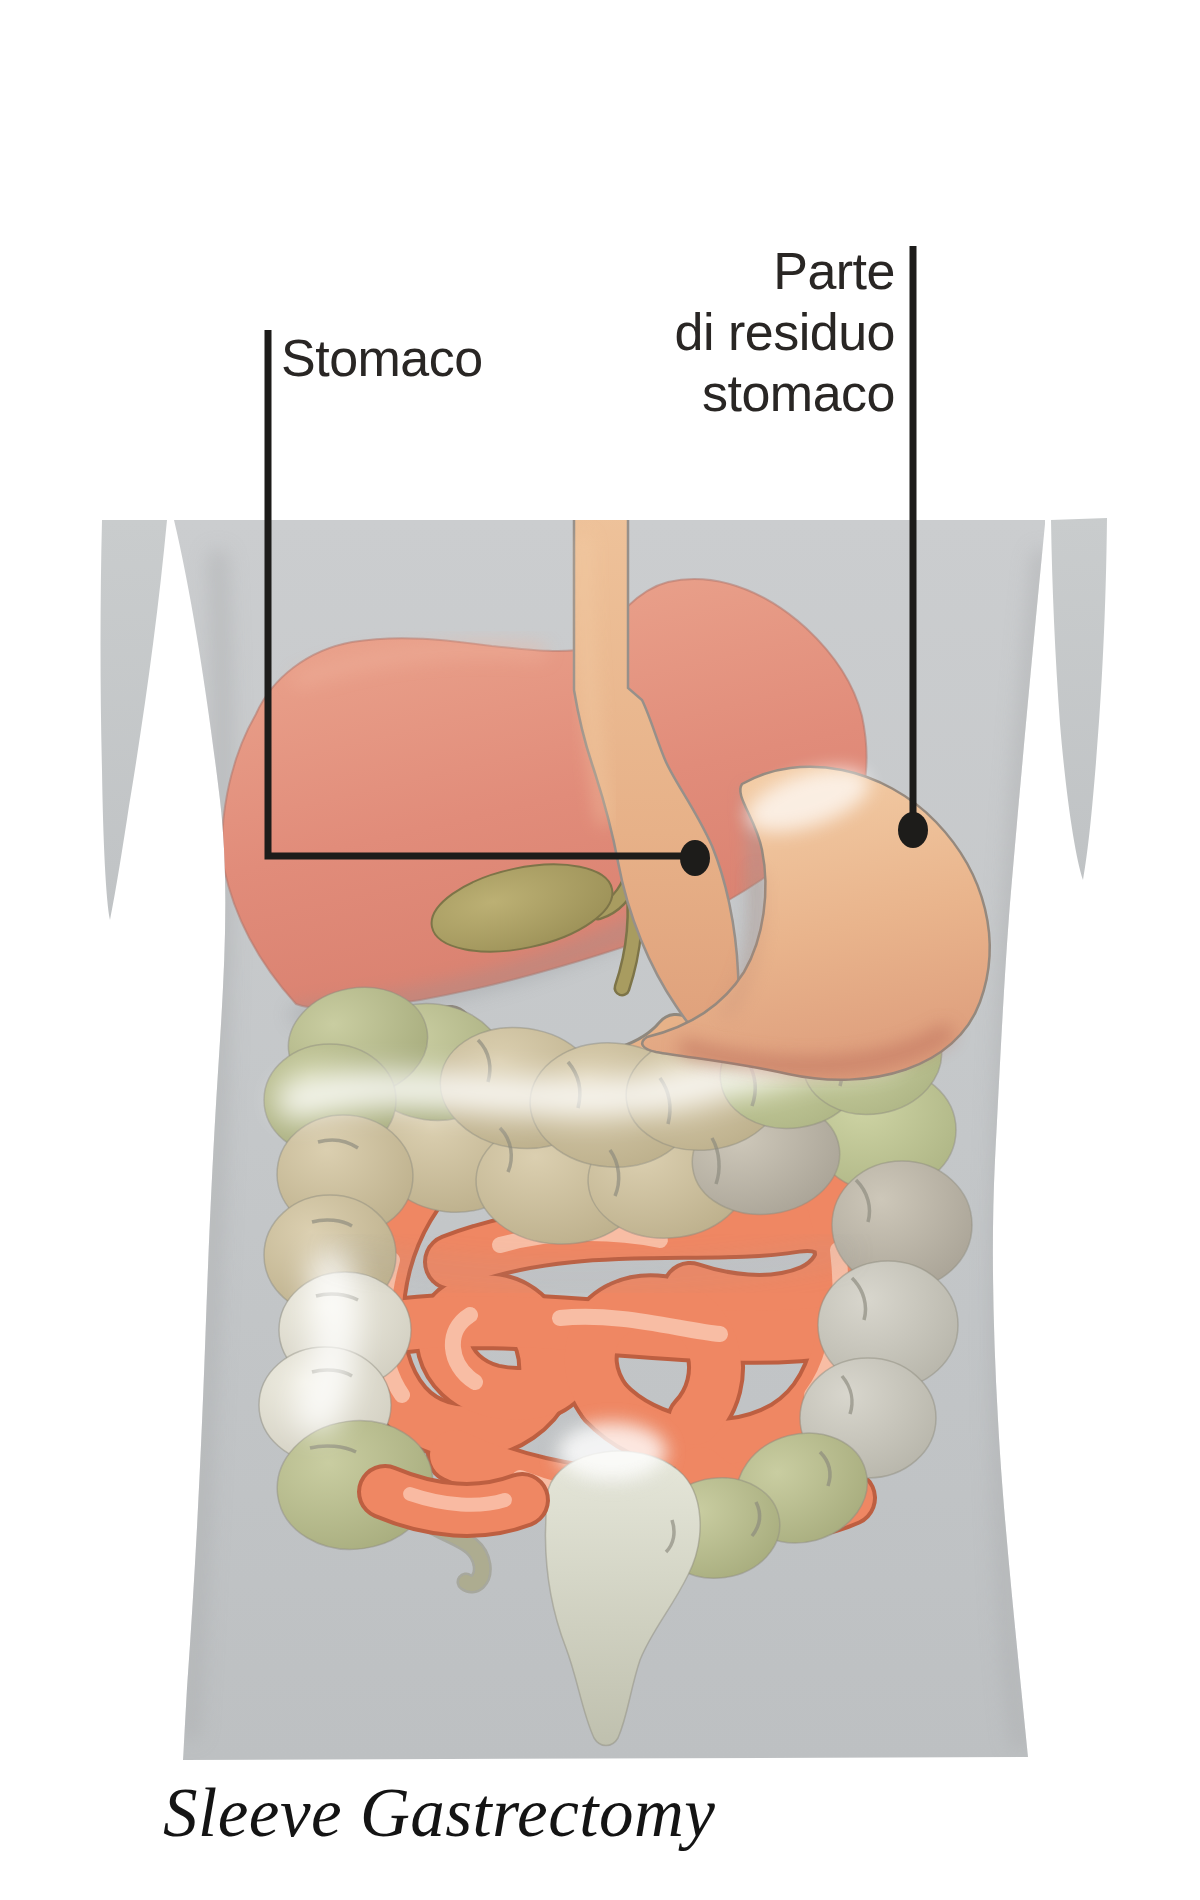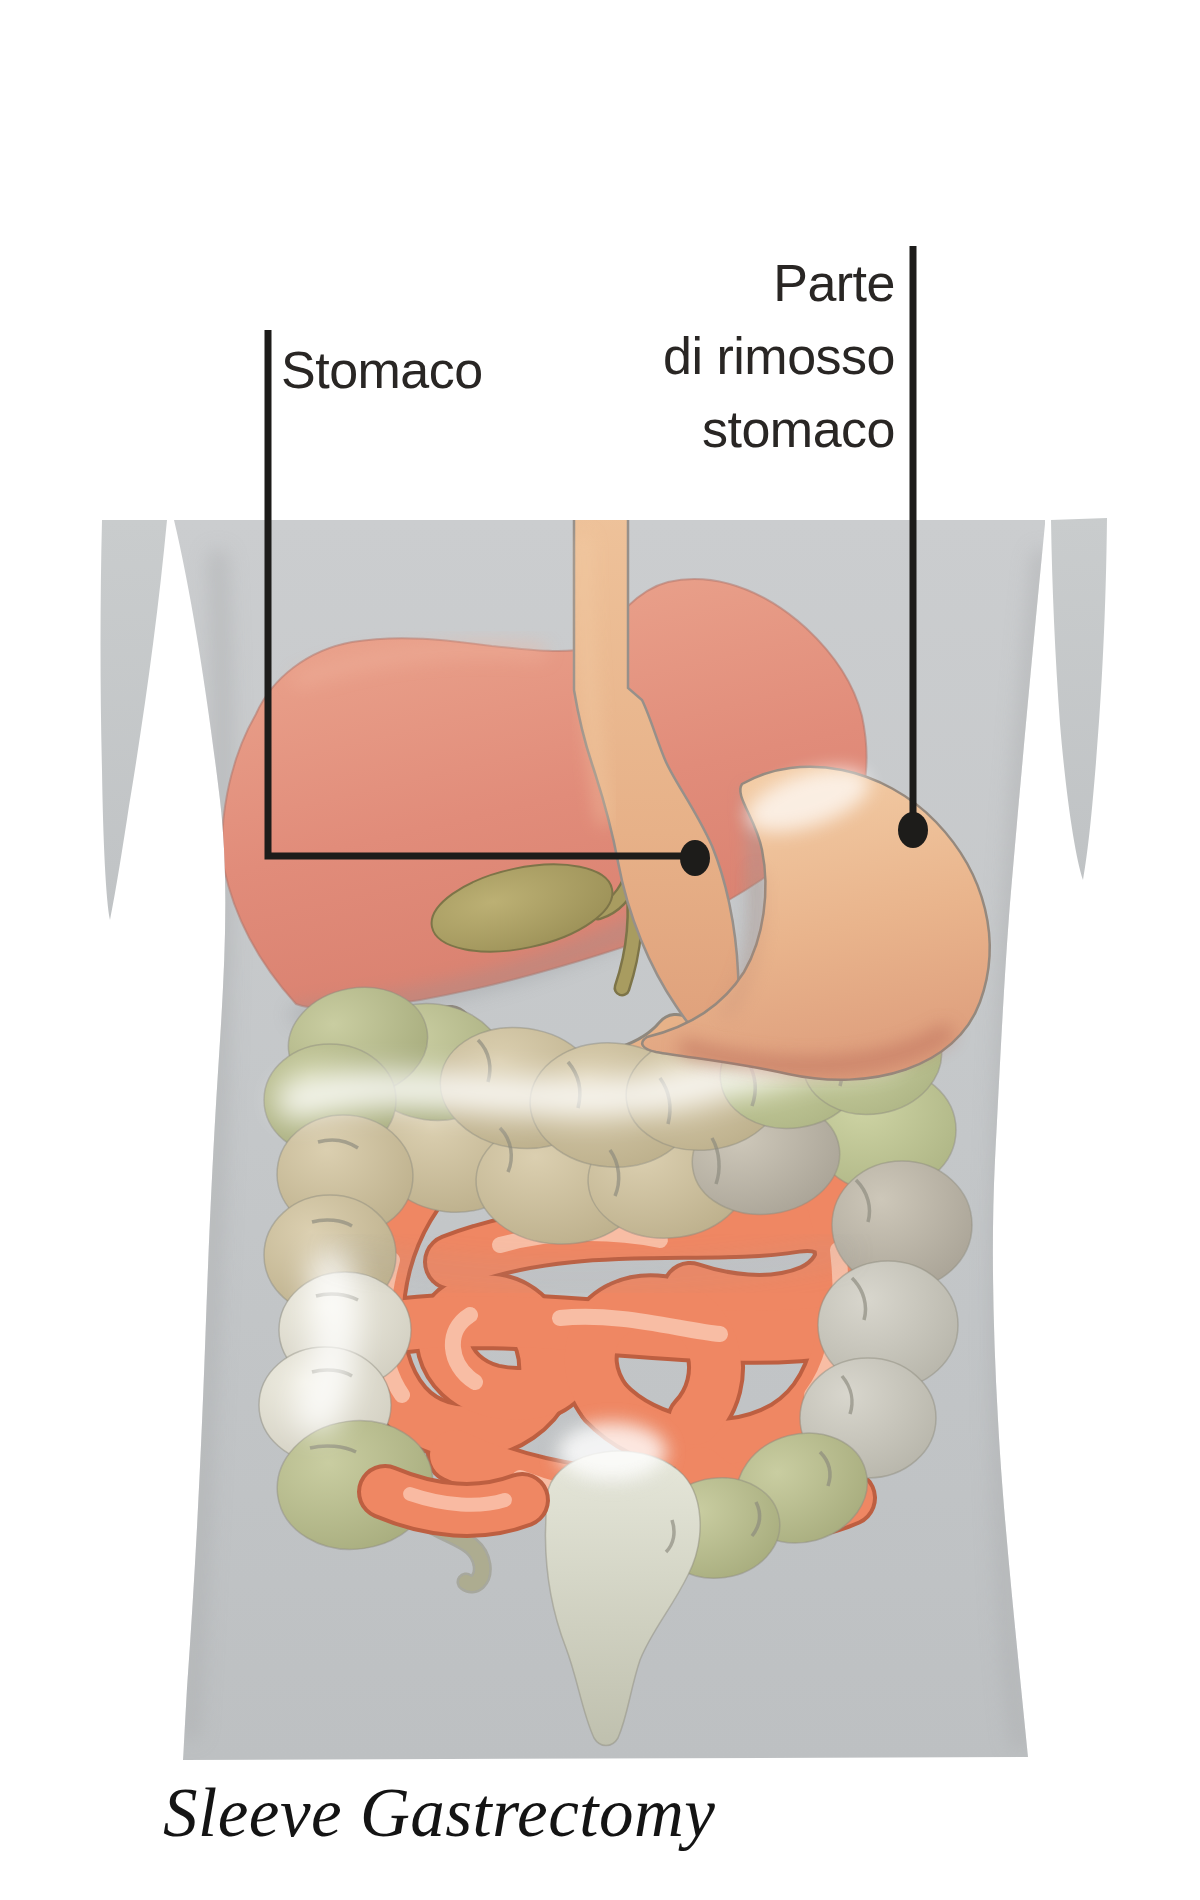--- a/index.html
+++ b/index.html
@@ -1,21 +1,21 @@
 <!DOCTYPE html>
 <html><head>
 <meta charset="utf-8">
 <style>
   html,body{margin:0;padding:0;background:#fff;}
   .stage{position:relative;width:1200px;height:1900px;background:#ffffff;overflow:hidden;
          font-family:"Liberation Sans",sans-serif;}
   .stage svg{position:absolute;left:0;top:0;z-index:1;}
   .callout{position:absolute;z-index:2;color:#292624;font-size:52px;font-weight:400;
            letter-spacing:-0.5px;white-space:nowrap;}
-  .callout span{display:block;margin-top:12px;}
+  .callout span{display:block;}
   #label-residual{left:281px;top:329px;line-height:58px;text-align:left;}
   #label-removed{right:305px;top:241px;line-height:61px;text-align:right;}
   .caption{position:absolute;z-index:2;left:163px;top:1773px;
            font-family:"Liberation Serif",serif;font-style:italic;font-weight:500;
            font-size:69px;line-height:80px;color:#141414;letter-spacing:0.5px;text-align:right;}
 </style>
 </head>
 <body>
 
 <div class="stage">
@@ -246,19 +246,19 @@
     <ellipse cx="913" cy="830" rx="15" ry="18" stroke="none" fill="#1d1c1a"></ellipse>
   </g>
 </svg>
 
 <div class="callout" id="label-residual">
   <span>Stomaco</span>
 </div>
 
 <div class="callout" id="label-removed">
   <span>Parte</span>
-  <span>di rimosso</span>
+  <span>di residuo</span>
   <span>stomaco</span>
 </div>
 
 <div class="caption">Sleeve Gastrectomy</div>
 
 </div>
 
 </body></html>

